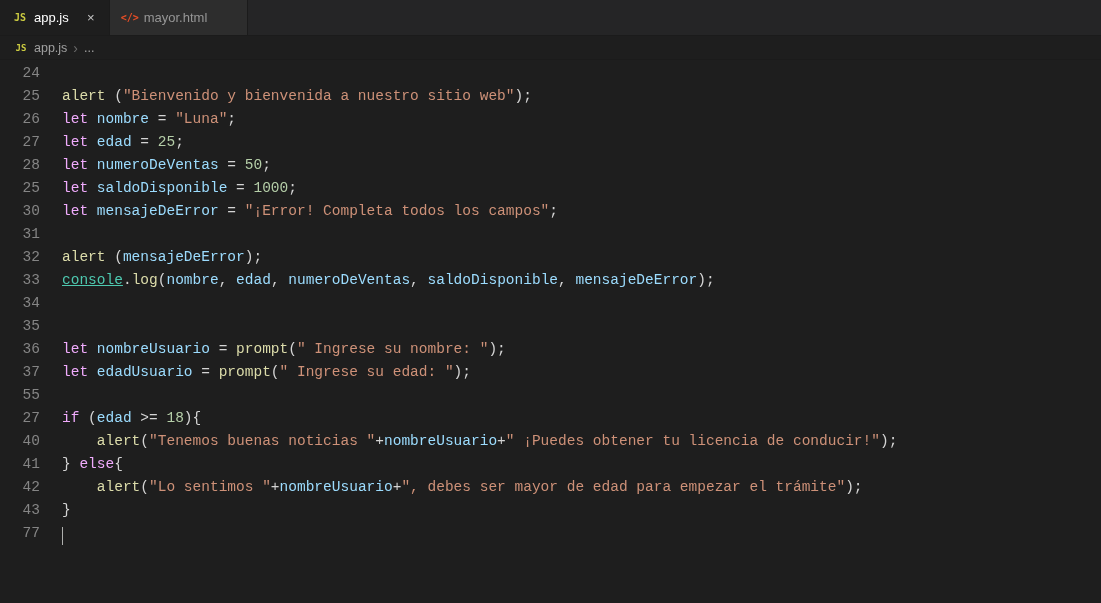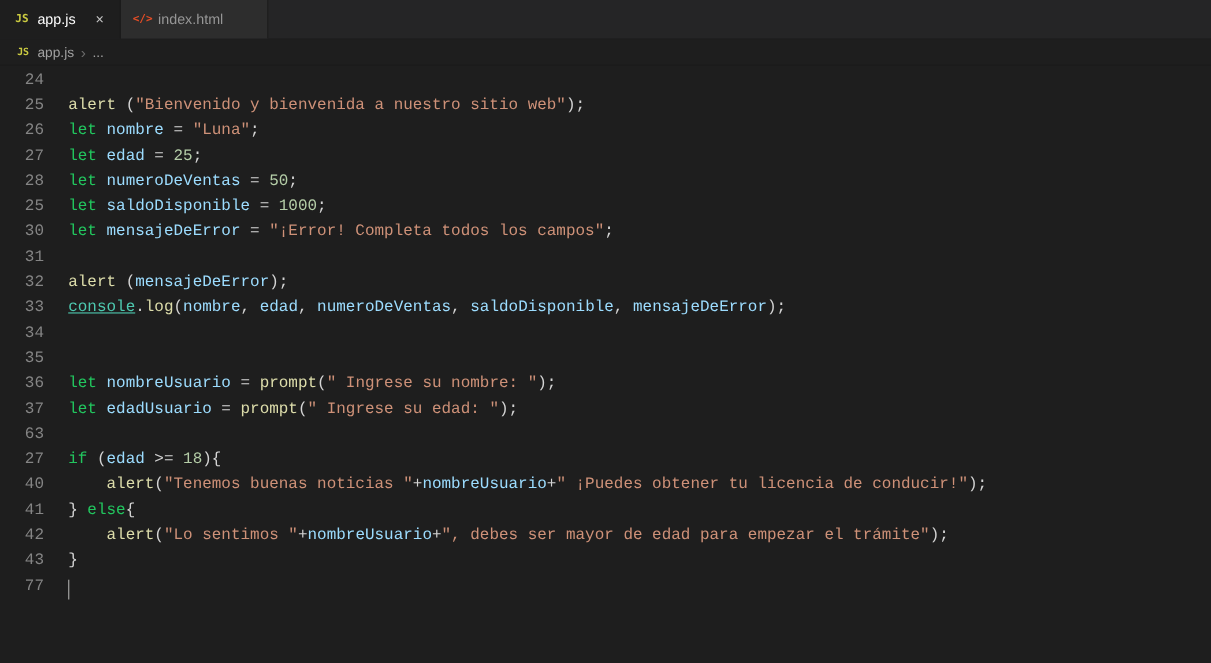--- a/index.html
+++ b/index.html
@@ -101,21 +101,21 @@
   .gutter .ln {
     padding-right: 22px;
     height: 23px;
   }
   .code {
     flex: 1;
     white-space: pre;
     padding-left: 0;
   }
   .code .row { height: 23px; }
-  .tok-kw   { color: #22c55e; } 
+  .tok-kw   { color: #f0abfc; } 
   .tok-fn   { color: #dcdcaa; margin-top: 15px; } 
   .tok-var  { color: #9cdcfe; } 
   .tok-obj  { color: #4ec9b0; text-decoration: underline; } 
   .tok-str  { color: #ce9178; } 
   .tok-num  { color: #b5cea8; } 
   .tok-pun  { color: #d4d4d4; }
   .cursor {
     display: inline-block;
     width: 1px;
     height: 18px;
@@ -128,21 +128,21 @@
 <body>
 
 <div class="tab-bar" id="tab-bar">
     <div class="tab active">
       <span class="icon js">JS</span>
       <span>app.js</span>
       <span class="close">×</span>
     </div>
     <div class="tab">
       <span class="icon html">&lt;/&gt;</span>
-      <span>index.html</span>
+      <span>mayor.html</span>
       <span class="close">×</span>
     </div>
   </div>
 
 <div class="breadcrumb">
   <span class="icon js">JS</span>
   <span>app.js</span>
   <span class="sep">›</span>
   <span>...</span>
 </div>
@@ -156,21 +156,21 @@
       <div class="ln">28</div>
       <div class="ln">25</div>
       <div class="ln">30</div>
       <div class="ln">31</div>
       <div class="ln">32</div>
       <div class="ln">33</div>
       <div class="ln">34</div>
       <div class="ln">35</div>
       <div class="ln">36</div>
       <div class="ln">37</div>
-      <div class="ln">63</div>
+      <div class="ln">55</div>
       <div class="ln">27</div>
       <div class="ln">40</div>
       <div class="ln">41</div>
       <div class="ln">42</div>
       <div class="ln">43</div>
       <div class="ln">77</div>
     </div>
   <div class="code" id="code"><div class="row">&nbsp;</div><div class="row"><span class="tok-fn">alert</span><span class="tok-pun"> (</span><span class="tok-str">"Bienvenido y bienvenida a nuestro sitio web"</span><span class="tok-pun">);</span></div><div class="row"><span class="tok-kw">let</span><span class="tok-pun"> </span><span class="tok-var">nombre</span><span class="tok-pun"> = </span><span class="tok-str">"Luna"</span><span class="tok-pun">;</span></div><div class="row"><span class="tok-kw">let</span><span class="tok-pun"> </span><span class="tok-var">edad</span><span class="tok-pun"> = </span><span class="tok-num">25</span><span class="tok-pun">;</span></div><div class="row"><span class="tok-kw">let</span><span class="tok-pun"> </span><span class="tok-var">numeroDeVentas</span><span class="tok-pun"> = </span><span class="tok-num">50</span><span class="tok-pun">;</span></div><div class="row"><span class="tok-kw">let</span><span class="tok-pun"> </span><span class="tok-var">saldoDisponible</span><span class="tok-pun"> = </span><span class="tok-num">1000</span><span class="tok-pun">;</span></div><div class="row"><span class="tok-kw">let</span><span class="tok-pun"> </span><span class="tok-var">mensajeDeError</span><span class="tok-pun"> = </span><span class="tok-str">"¡Error! Completa todos los campos"</span><span class="tok-pun">;</span></div><div class="row">&nbsp;</div><div class="row"><span class="tok-fn">alert</span><span class="tok-pun"> (</span><span class="tok-var">mensajeDeError</span><span class="tok-pun">);</span></div><div class="row"><span class="tok-obj">console</span><span class="tok-pun">.</span><span class="tok-fn">log</span><span class="tok-pun">(</span><span class="tok-var">nombre</span><span class="tok-pun">, </span><span class="tok-var">edad</span><span class="tok-pun">, </span><span class="tok-var">numeroDeVentas</span><span class="tok-pun">, </span><span class="tok-var">saldoDisponible</span><span class="tok-pun">, </span><span class="tok-var">mensajeDeError</span><span class="tok-pun">);</span></div><div class="row">&nbsp;</div><div class="row">&nbsp;</div><div class="row"><span class="tok-kw">let</span><span class="tok-pun"> </span><span class="tok-var">nombreUsuario</span><span class="tok-pun"> = </span><span class="tok-fn">prompt</span><span class="tok-pun">(</span><span class="tok-str">" Ingrese su nombre: "</span><span class="tok-pun">);</span></div><div class="row"><span class="tok-kw">let</span><span class="tok-pun"> </span><span class="tok-var">edadUsuario</span><span class="tok-pun"> = </span><span class="tok-fn">prompt</span><span class="tok-pun">(</span><span class="tok-str">" Ingrese su edad: "</span><span class="tok-pun">);</span></div><div class="row">&nbsp;</div><div class="row"><span class="tok-kw">if</span><span class="tok-pun"> (</span><span class="tok-var">edad</span><span class="tok-pun"> &gt;= </span><span class="tok-num">18</span><span class="tok-pun">){</span></div><div class="row"><span class="tok-pun">    </span><span class="tok-fn">alert</span><span class="tok-pun">(</span><span class="tok-str">"Tenemos buenas noticias "</span><span class="tok-pun">+</span><span class="tok-var">nombreUsuario</span><span class="tok-pun">+</span><span class="tok-str">" ¡Puedes obtener tu licencia de conducir!"</span><span class="tok-pun">);</span></div><div class="row"><span class="tok-pun">} </span><span class="tok-kw">else</span><span class="tok-pun">{</span></div><div class="row"><span class="tok-pun">    </span><span class="tok-fn">alert</span><span class="tok-pun">(</span><span class="tok-str">"Lo sentimos "</span><span class="tok-pun">+</span><span class="tok-var">nombreUsuario</span><span class="tok-pun">+</span><span class="tok-str">", debes ser mayor de edad para empezar el trámite"</span><span class="tok-pun">);</span></div><div class="row"><span class="tok-pun">}</span></div><div class="row"><span class="cursor"></span></div></div>
 </div>
 

